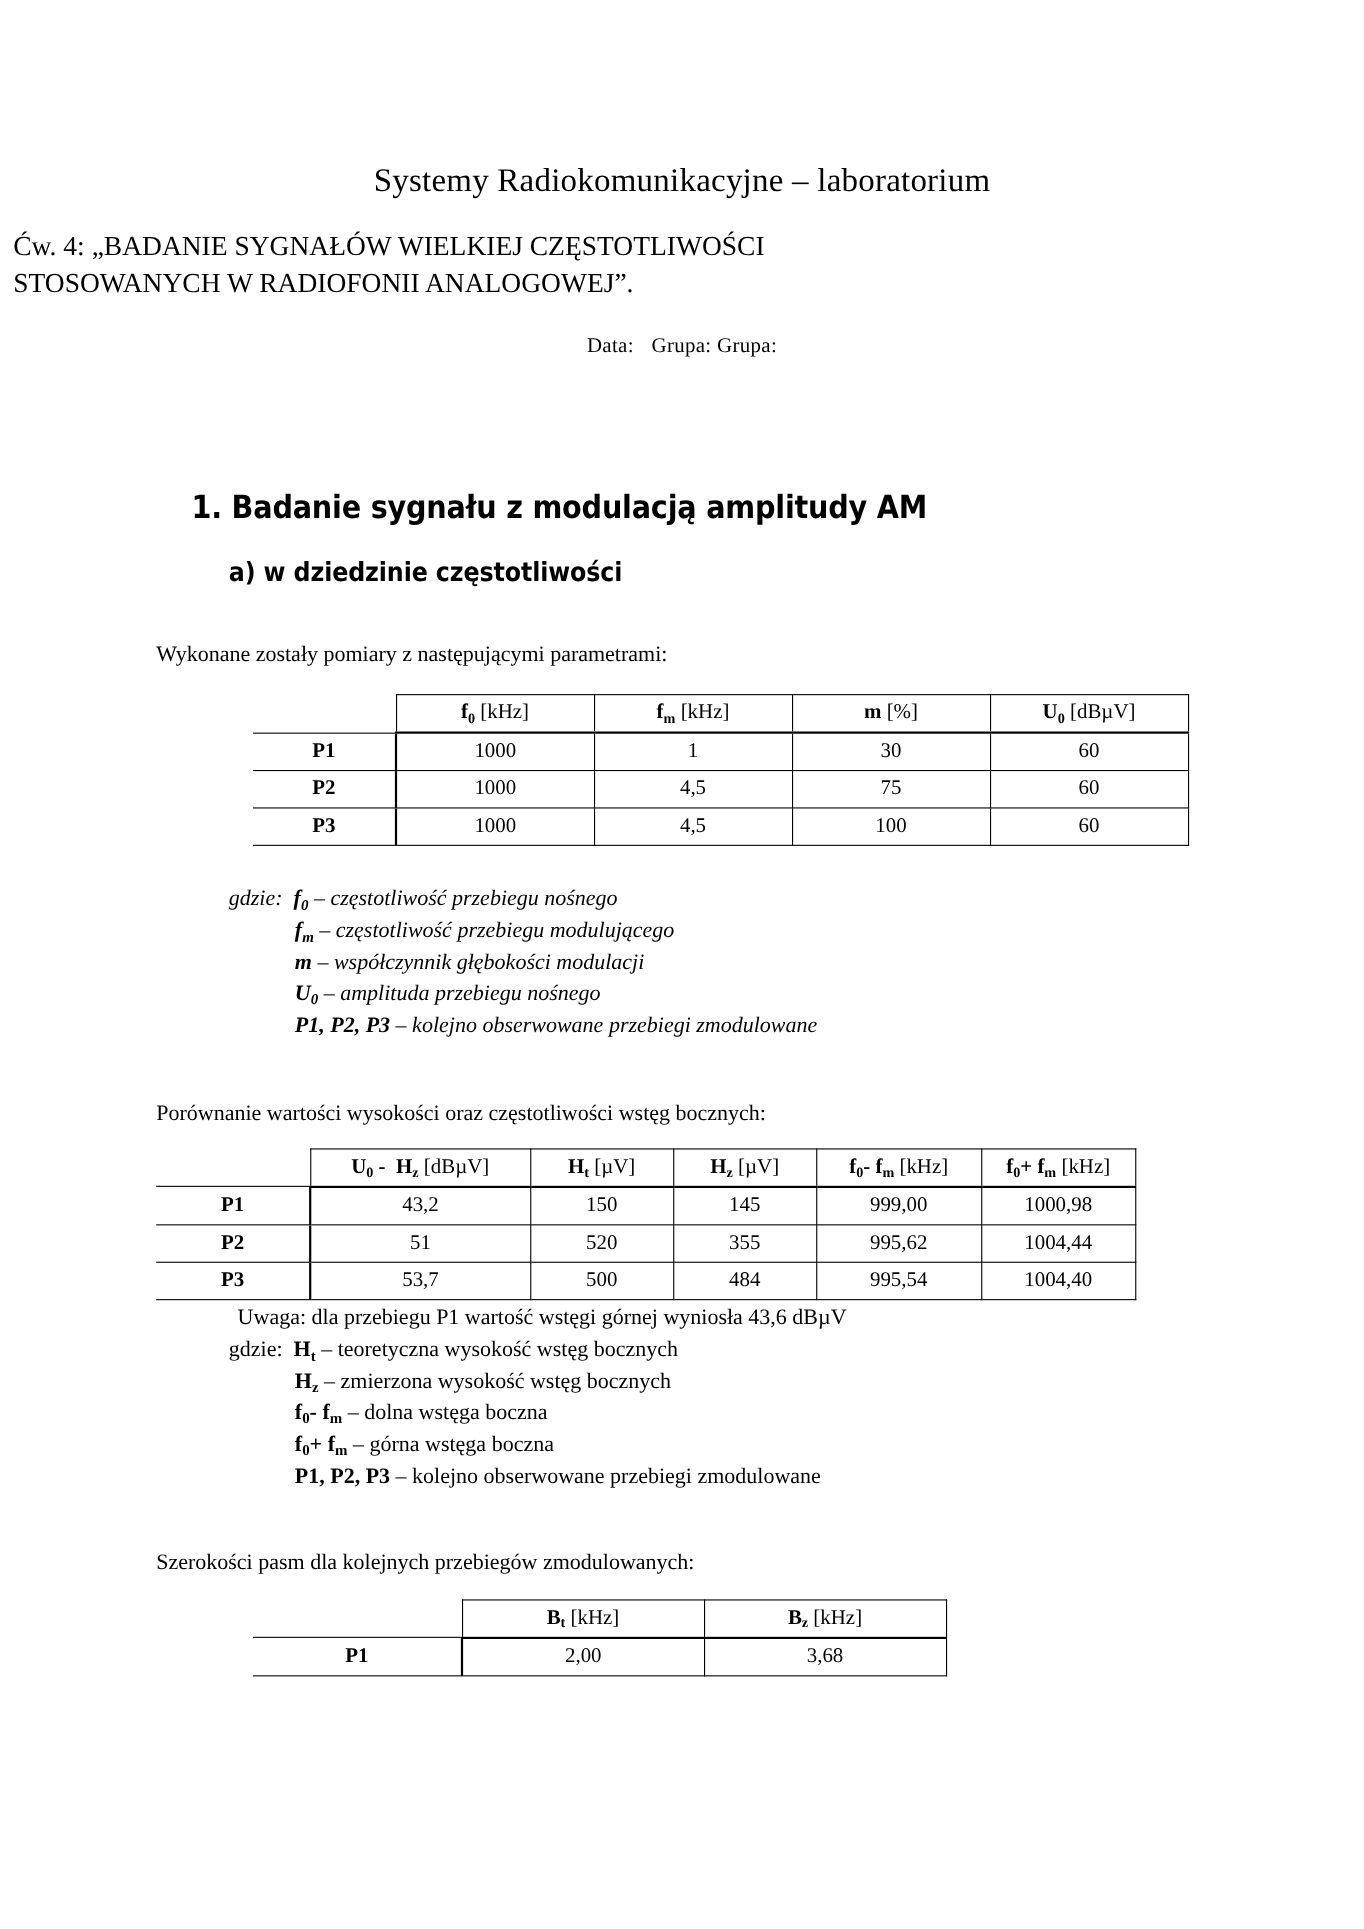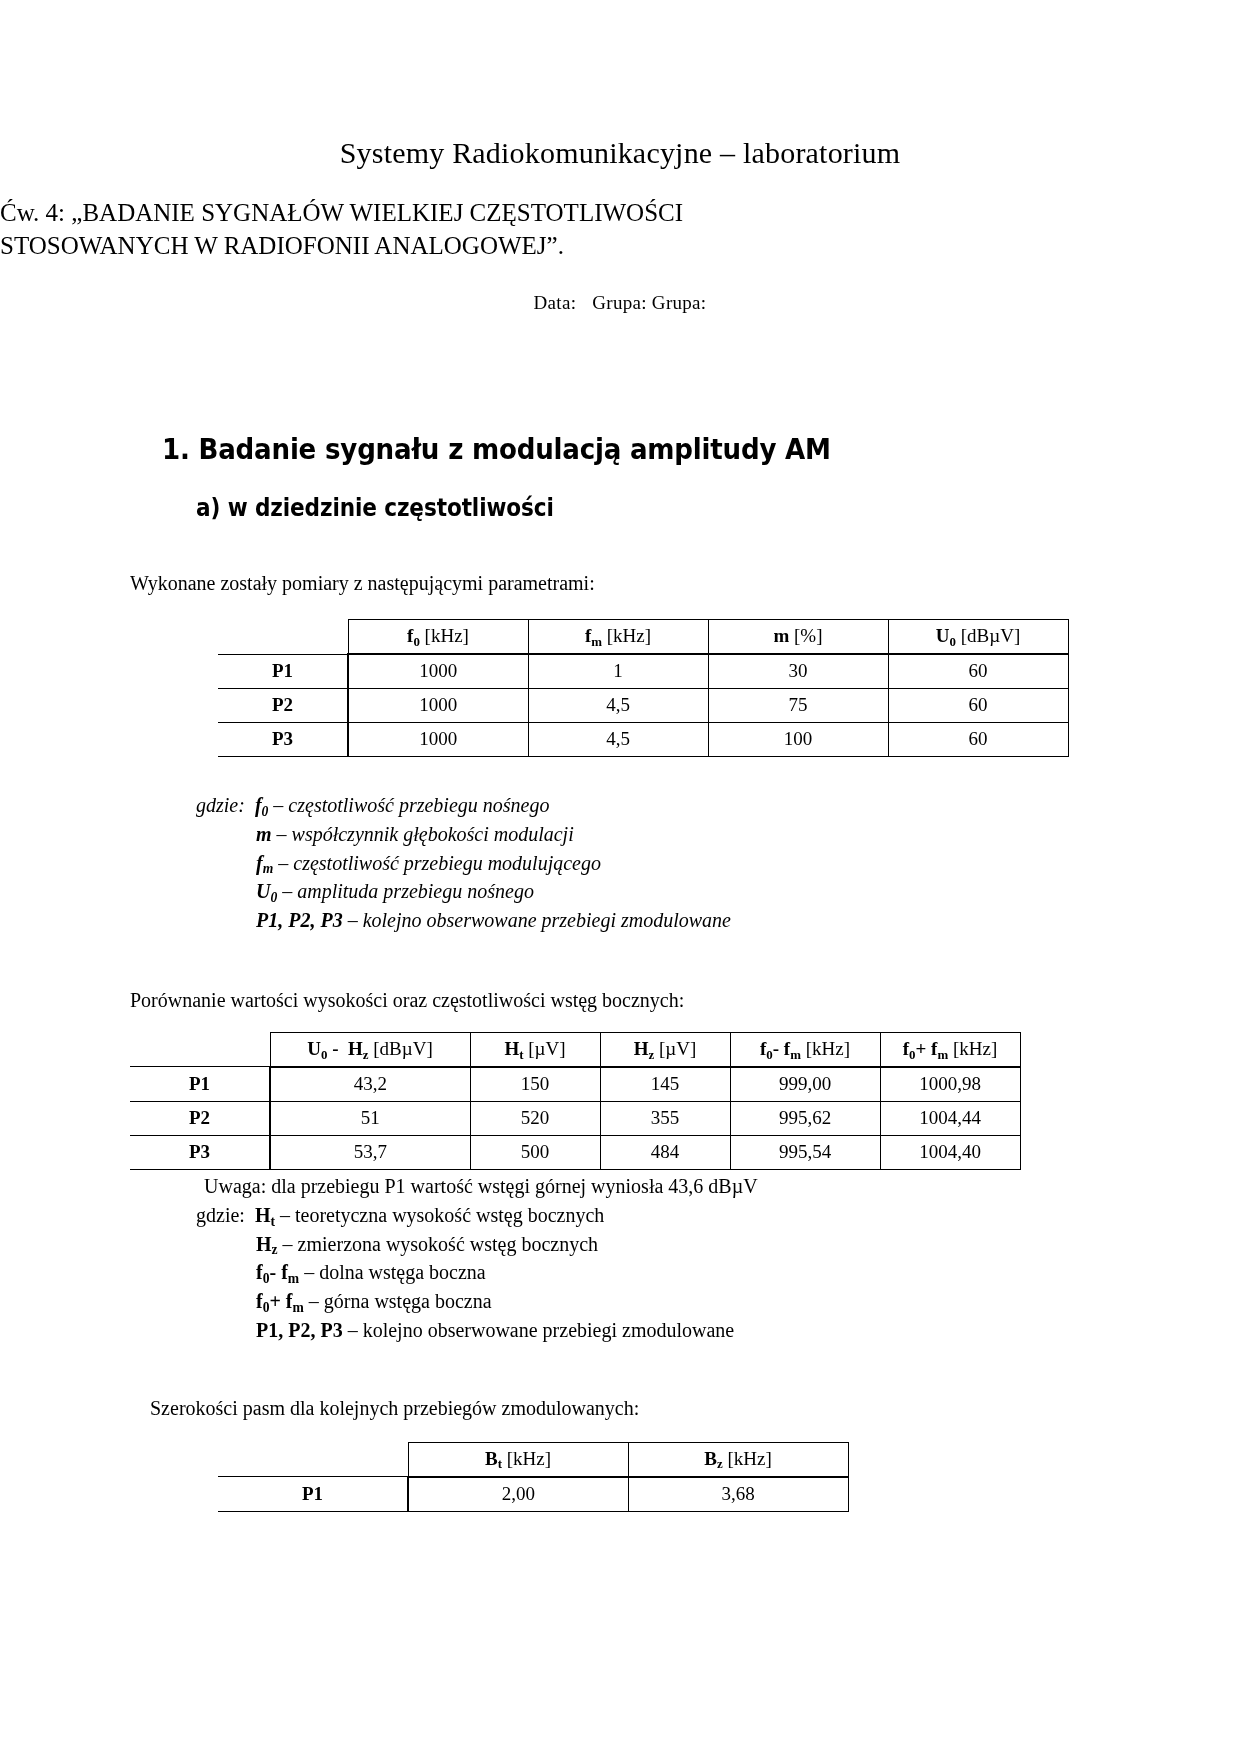--- a/index.html
+++ b/index.html
@@ -12,21 +12,21 @@
     background: #ffffff;
     font-family: "Liberation Serif", "DejaVu Serif", serif;
     color: #000000;
     position: relative;
     overflow: hidden;
   }
   .page {
     width: 1240px;
     height: 1754px;
     box-sizing: border-box;
-    padding: 0;
+    padding: 12px;
     position: relative;
   }
 
   
   .title-main {
     text-align: center;
     font-size: 30px;
     letter-spacing: 0.2px;
     margin: 0;
     padding-top: 136px;
@@ -78,21 +78,21 @@
 
   
   .para {
     font-size: 20px;
     margin: 0;
     padding-left: 130px;
     line-height: 1.35;
   }
   .para-wykonane { padding-top: 48px; }
   .para-porownanie { padding-top: 52px; }
-  .para-szerokosci { padding-top: 50px; margin-left: 20px; }
+  .para-szerokosci { padding-top: 50px; }
 
   
   table {
     border-collapse: collapse;
     font-size: 19px;
     table-layout: fixed;
   }
   table td, table th {
     border: 1.5px solid #000000;
     text-align: center;
@@ -229,22 +229,22 @@
           <td>4,5</td>
           <td>100</td>
           <td>60</td>
         </tr>
       </tbody>
     </table>
   </div>
 
   <div class="legend legend-1">
     <div class="lead"><span>gdzie:</span>&nbsp; <b>f<sub>0</sub></b><span> – częstotliwość przebiegu nośnego</span></div>
+    <div class="ind"><b>f<sub>m</sub></b><span> – częstotliwość przebiegu modulującego</span></div>
     <div class="ind"><b>m</b><span> – współczynnik głębokości modulacji</span></div>
-    <div class="ind"><b>f<sub>m</sub></b><span> – częstotliwość przebiegu modulującego</span></div>
     <div class="ind"><b>U<sub>0</sub></b><span> – amplituda przebiegu nośnego</span></div>
     <div class="ind"><b>P1, P2, P3</b><span> – kolejno obserwowane przebiegi zmodulowane</span></div>
   </div>
 
   <p class="para para-porownanie">Porównanie wartości wysokości  oraz częstotliwości wstęg bocznych:</p>
 
   <div class="tbl-wrap">
     <table class="tbl2">
       <colgroup>
         <col class="c0">

